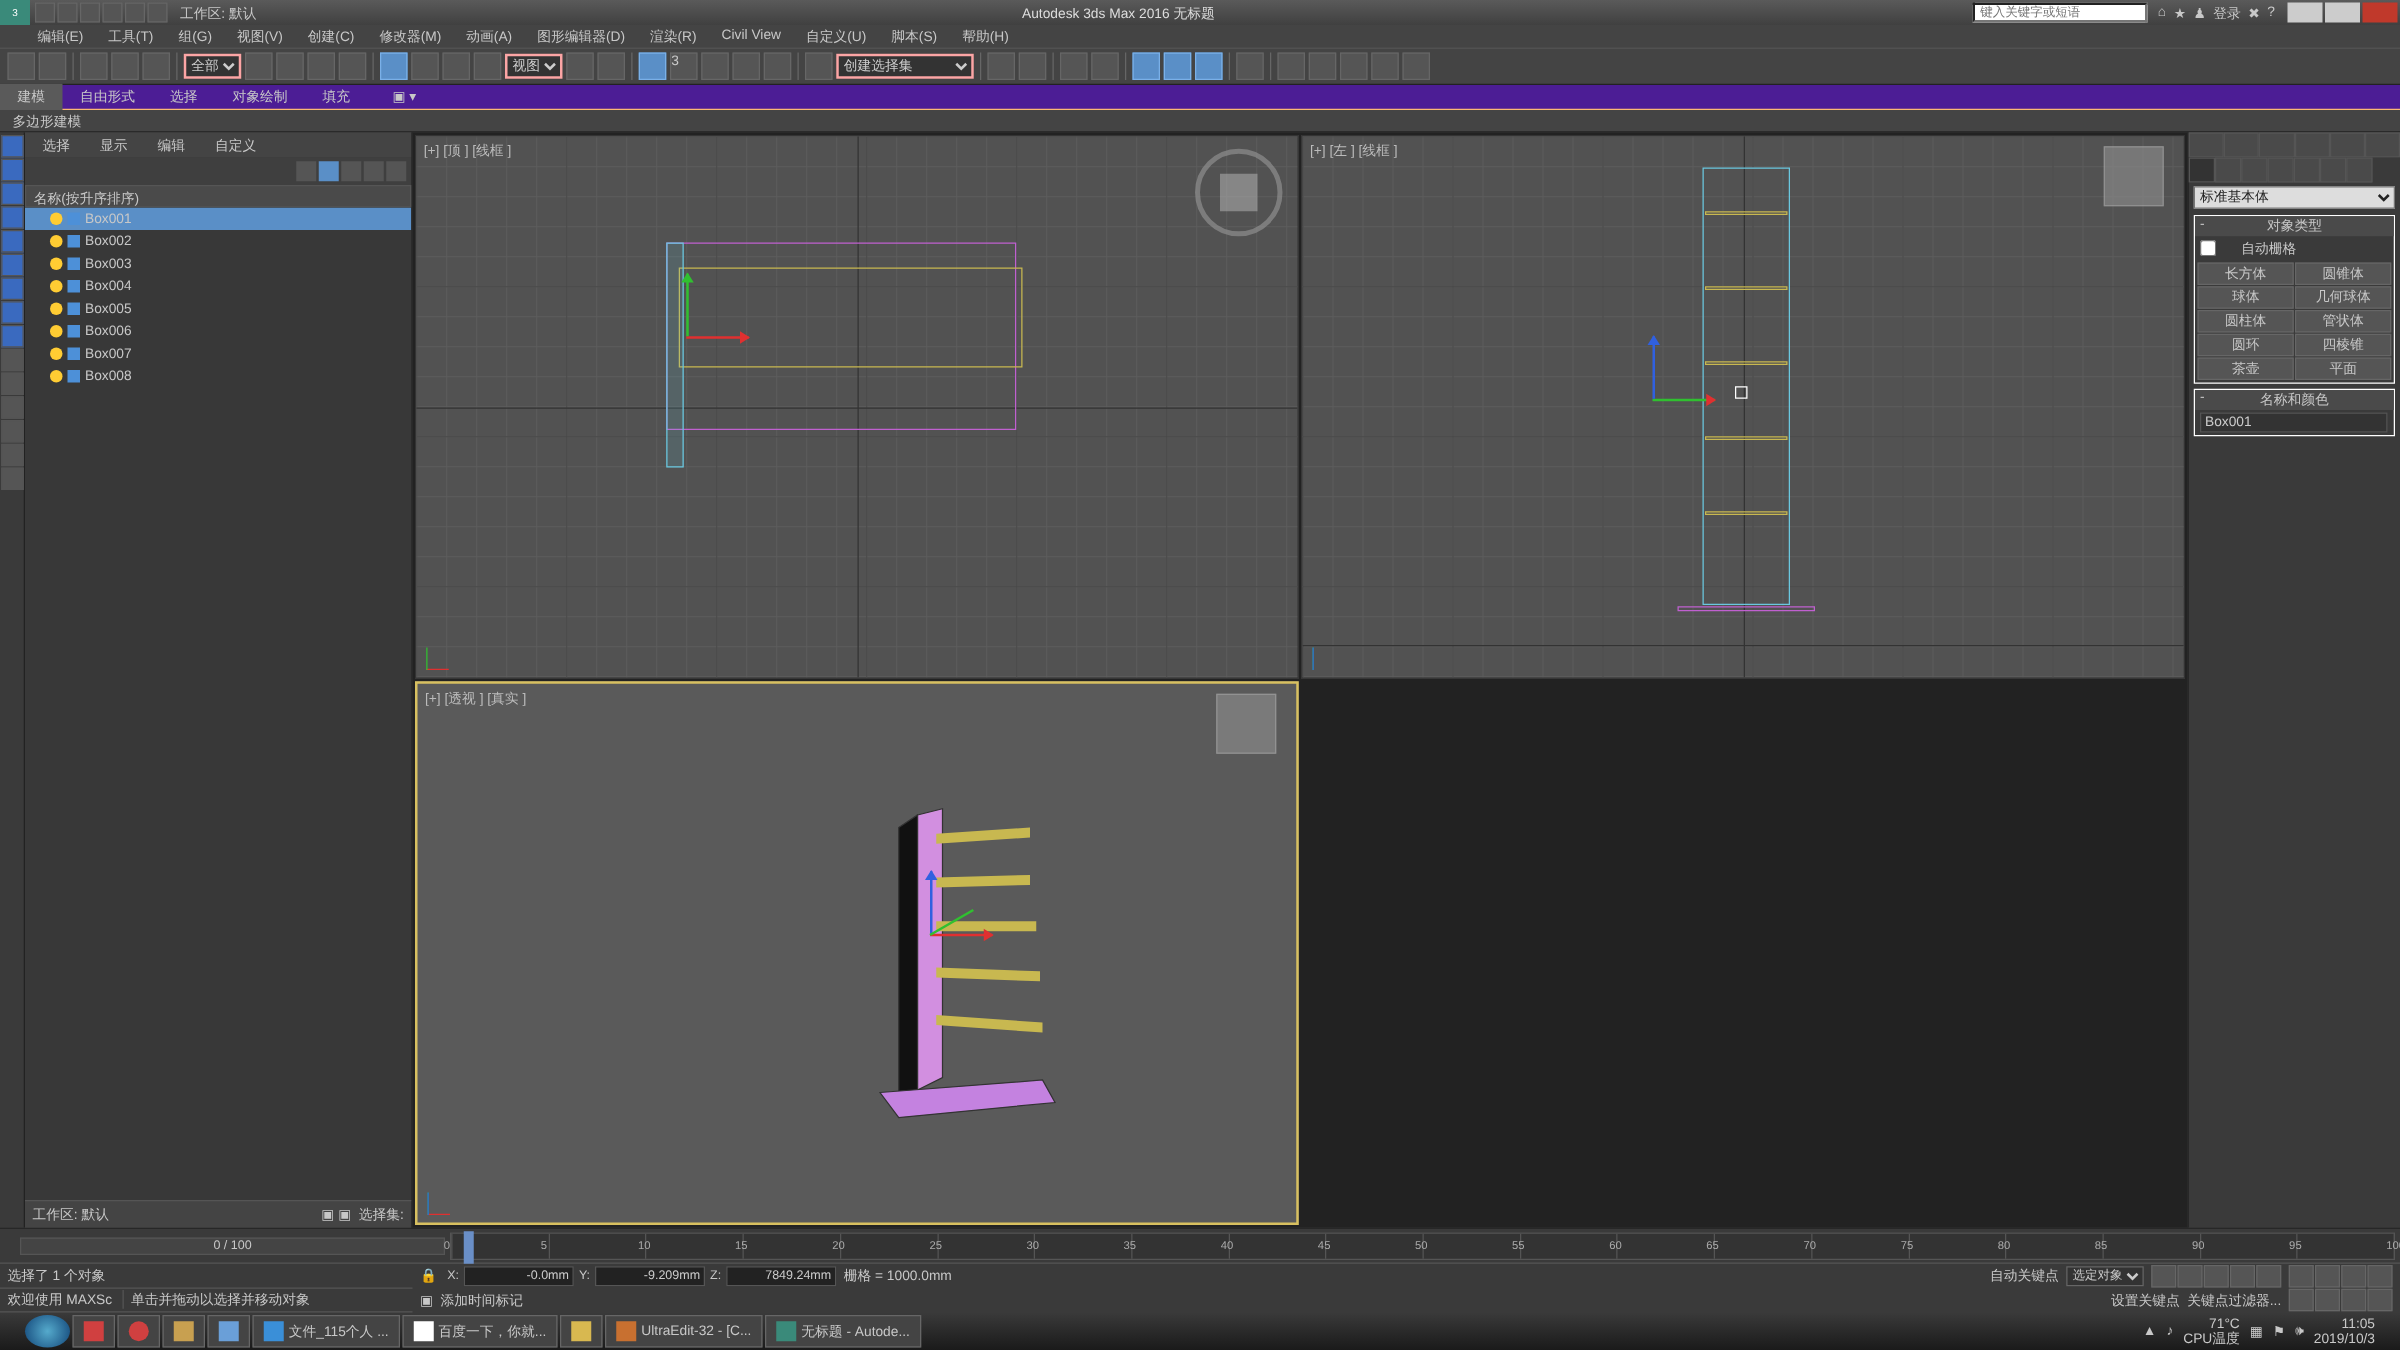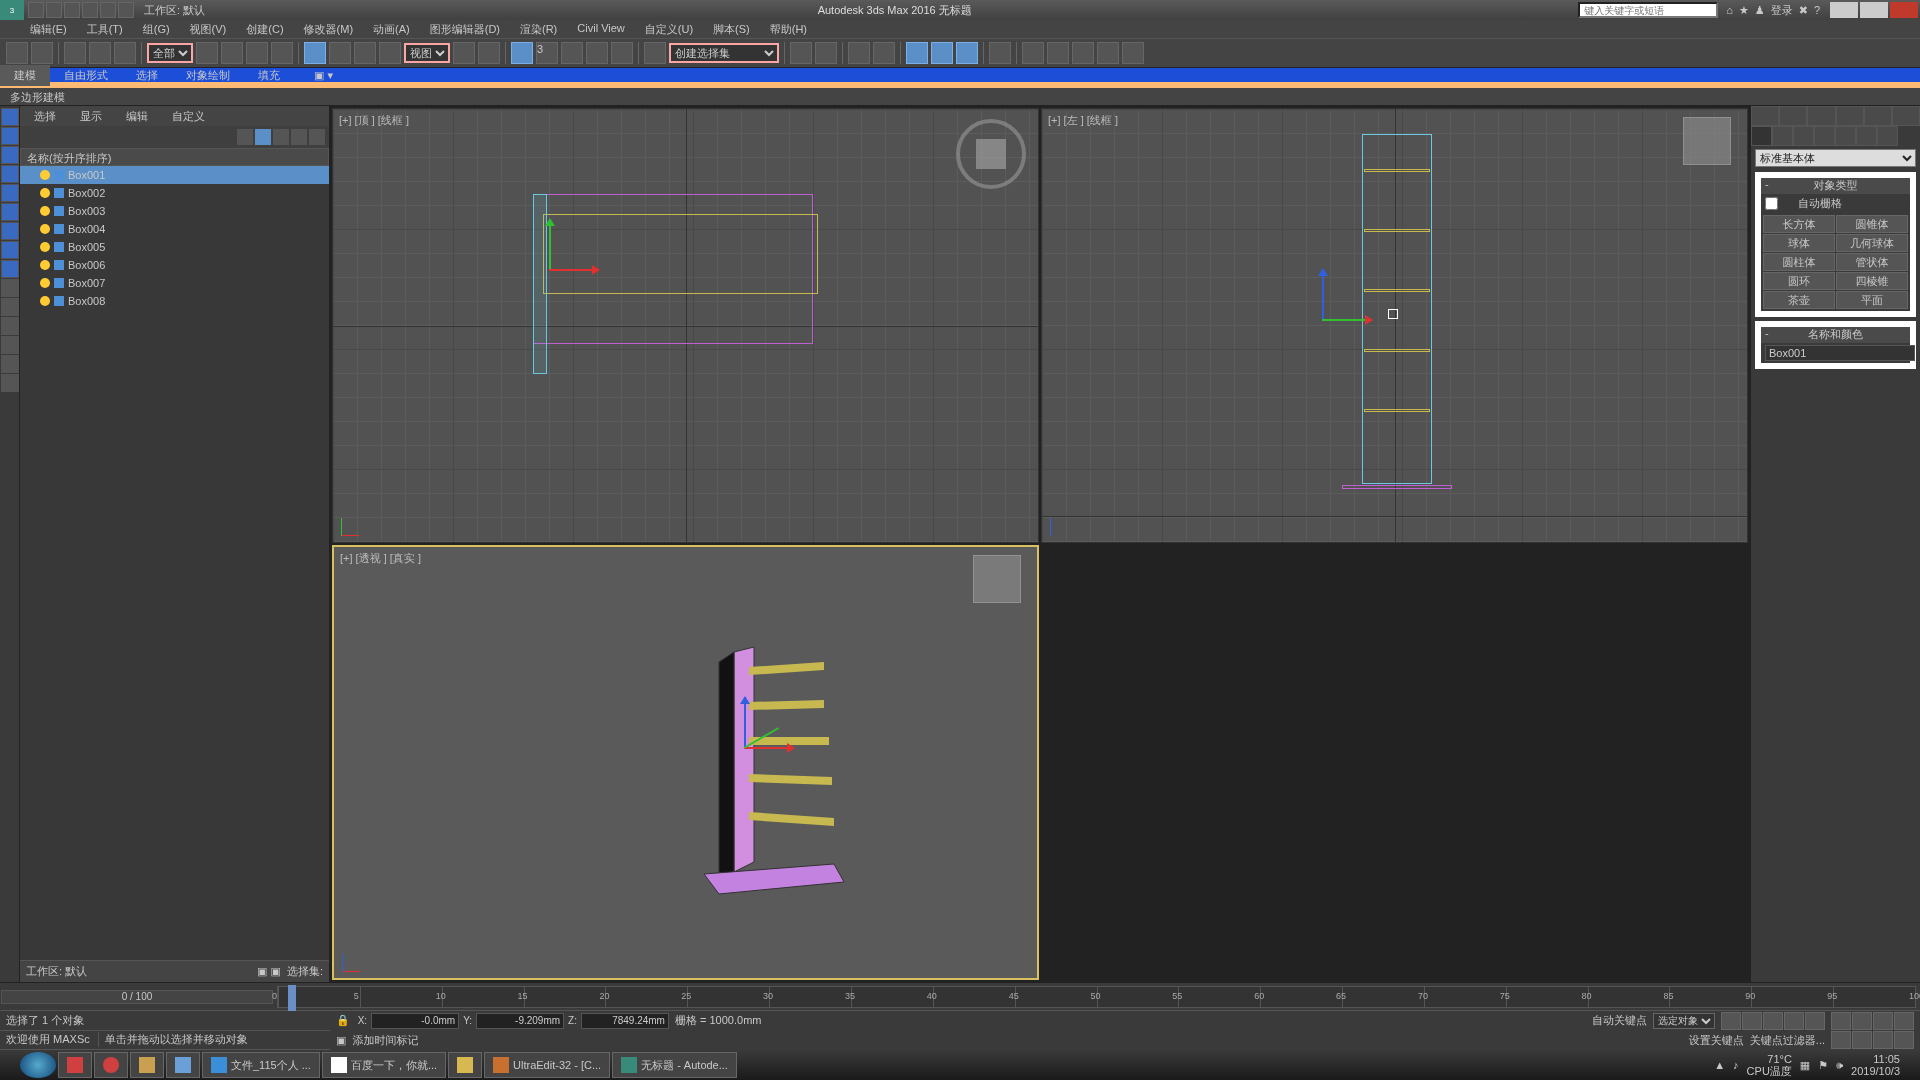--- a/index.html
+++ b/index.html
@@ -14,21 +14,21 @@
 .titlebar .rt{display:flex;gap:6px;padding:0 8px;align-items:center;}
 .titlebar .winbtn{width:28px;height:16px;background:#ccc;}
 .titlebar .winbtn.close{background:#c0392b;}
 .menubar{height:18px;background:#444;display:flex;gap:0;padding-left:20px;}
 .menubar span{padding:2px 10px;font-size:11px;}
 .toolbar{height:30px;background:#444;border-top:1px solid #555;border-bottom:1px solid #222;display:flex;align-items:center;gap:3px;padding:0 6px;}
 .toolbar .tb{width:22px;height:22px;background:#555;border:1px solid #666;}
 .toolbar .tb.on{background:#5a8fc7;border-color:#7ab0e8;}
 .toolbar select{background:#333;color:#ccc;border:2px solid #fca5a5;height:20px;font-size:11px;}
 .toolbar .sep{width:1px;height:22px;background:#666;margin:0 2px;}
-.ribbon{height:20px;background:#1d4ed8;border-bottom:6px solid #fdba74;display:flex;align-items:center;}
+.ribbon{height:20px;background:#4c1d95;border-bottom:1px solid #fdba74;display:flex;align-items:center;}
 .ribbon .tab{padding:3px 14px;font-size:11px;}
 .ribbon .tab.active{background:#5a5a5a;}
 .subrib{height:18px;background:#444;border-bottom:1px solid #222;padding:2px 10px;font-size:11px;}
 .main{display:flex;height:calc(100% - 20px - 18px - 30px - 20px - 18px - 68px - 30px);}
 .leftcol{width:20px;background:#3a3a3a;border-right:1px solid #222;display:flex;flex-direction:column;gap:1px;padding-top:2px;}
 .leftcol .ic{width:18px;height:18px;background:#3a6abf;margin:0 auto;border:1px solid #555;}
 .leftcol .ic.g{background:#555;}
 .explorer{width:310px;background:#3a3a3a;border-right:1px solid #222;display:flex;flex-direction:column;}
 .explorer .exhead{height:20px;background:#444;display:flex;align-items:center;padding:0 4px;gap:4px;}
 .explorer .exhead span{padding:2px 10px;}
@@ -66,30 +66,30 @@
 .vp .steer{position:absolute;top:10px;right:12px;width:70px;height:70px;border:4px solid #999;border-radius:50%;opacity:0.6;display:flex;align-items:center;justify-content:center;}
 .vp .steer .inner{width:30px;height:30px;background:#aaa;}
 .vp .box{position:absolute;border:1px solid;}
 .rightpanel{width:170px;background:#3a3a3a;border-left:1px solid #222;display:flex;flex-direction:column;}
 .rightpanel .tabs{height:20px;display:flex;background:#444;}
 .rightpanel .tabs .t{flex:1;height:20px;border:1px solid #555;background:#4a4a4a;}
 .rightpanel .sub{height:20px;display:flex;background:#3a3a3a;}
 .rightpanel .sub .t{width:21px;height:20px;border:1px solid #555;background:#4a4a4a;}
 .rightpanel .sub .t.on{background:#333;}
 .rightpanel select{width:calc(100% - 8px);margin:3px 4px;background:#ddd;color:#222;border:1px solid #777;height:18px;font-size:11px;}
-.rightpanel .roll{border:6px solid #ffffff;margin:2px 4px;}
+.rightpanel .roll{border:1px solid #ffffff;margin:2px 4px;}
 .rightpanel .rollhead{background:#4a4a4a;text-align:center;height:16px;font-size:11px;position:relative;}
 .rightpanel .rollhead::before{content:"-";position:absolute;left:4px;}
 .rightpanel .grid2{display:grid;grid-template-columns:1fr 1fr;gap:1px;padding:2px;}
 .rightpanel .btn{background:#555;border:1px solid #666;text-align:center;height:18px;font-size:11px;line-height:16px;}
 .rightpanel .row{display:flex;align-items:center;padding:2px 4px;gap:20px;}
 .rightpanel input[type=text]{flex:1;background:#333;border:1px solid #555;color:#ccc;height:16px;font-size:11px;padding:0 3px;}
 .rightpanel .swatch{width:26px;height:14px;background:#c060d0;border:1px solid #888;}
 .timebar{height:28px;background:#3a3a3a;border-top:1px solid #222;display:flex;align-items:center;}
-.timebar .scrub{width:272px;height:14px;background:#444;border:1px solid #555;display:flex;align-items:center;justify-content:center;font-size:10px;margin-left:1px;}
+.timebar .scrub{width:340px;height:14px;background:#444;border:1px solid #555;display:flex;align-items:center;justify-content:center;font-size:10px;margin-left:16px;}
 .timebar .tl{flex:1;height:22px;background:#333;margin:0 4px;position:relative;border:1px solid #555;}
 .timebar .tl .tick{position:absolute;top:0;bottom:0;width:1px;background:#555;}
 .timebar .tl .num{position:absolute;top:4px;font-size:9px;color:#aaa;}
 .timebar .tl .head{position:absolute;left:10px;top:-2px;width:8px;height:26px;background:#6a8fc7;}
 .status{height:40px;background:#3a3a3a;border-top:1px solid #555;display:flex;}
 .status .l{width:330px;display:flex;flex-direction:column;}
 .status .l .r{height:20px;display:flex;align-items:center;padding:0 6px;gap:8px;border-bottom:1px solid #555;}
 .status .coords{display:flex;align-items:center;gap:2px;}
 .status .coords input{width:88px;background:#222;border:1px solid #555;color:#ccc;height:16px;font-size:10px;padding:0 3px;text-align:right;}
 .status .coords .lbl{font-size:10px;padding:0 2px;}

